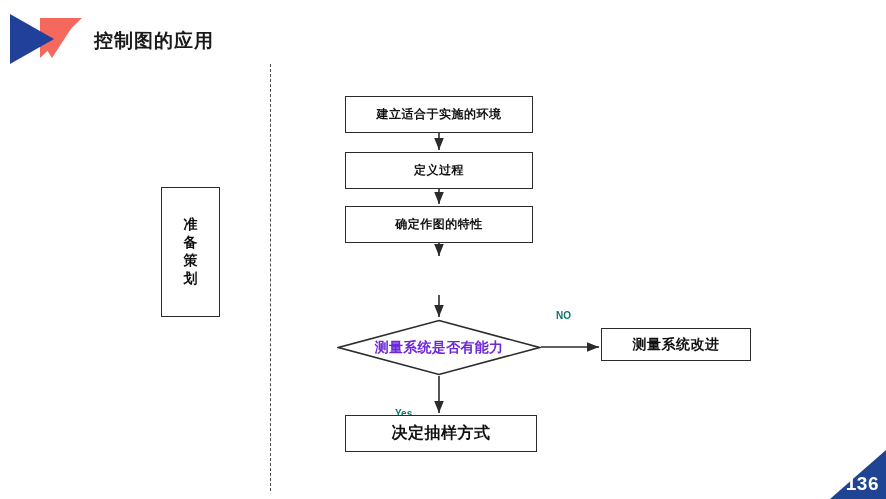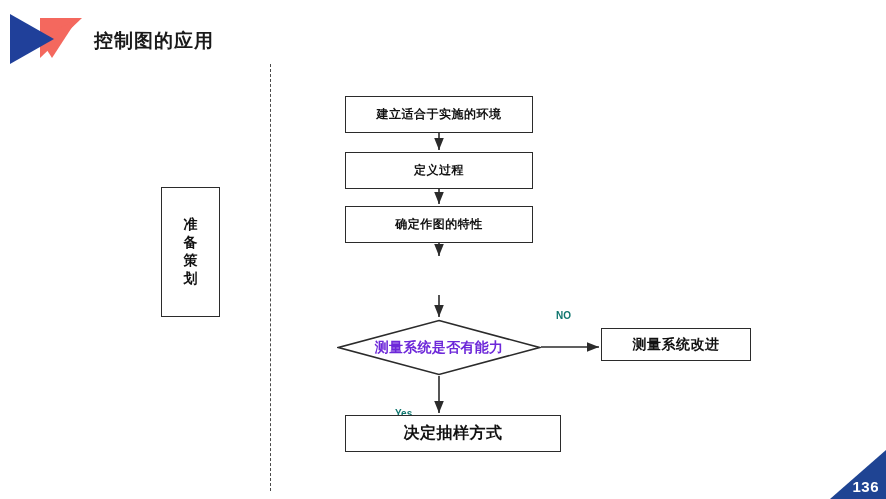--- a/index.html
+++ b/index.html
@@ -93,21 +93,21 @@
     width: 188px;
     height: 37px;
   }
   #node-0 { top: 96px; }
   #node-1 { top: 152px; }
   #node-2 { top: 206px; }
   #node-3 { top: 258px; }
   #node-5 {
     left: 345px;
     top: 415px;
-    width: 216px;
+    width: 192px;
     height: 37px;
     font-size: 16px;
   }
   #node-6 {
     left: 601px;
     top: 328px;
     width: 150px;
     height: 33px;
     font-size: 14px;
   }
@@ -159,21 +159,21 @@
     right: 0;
     bottom: 0;
     width: 66px;
     height: 49px;
   }
   .corner svg { display: block; }
   .page-number {
     position: absolute;
     right: 7px;
     bottom: 4px;
-    font-size: 15px;
+    font-size: 19px;
     font-weight: bold;
     color: #ffffff;
     letter-spacing: 0.5px;
   }
 </style>
 </head>
 <body>
 
 <div class="slide">
 

